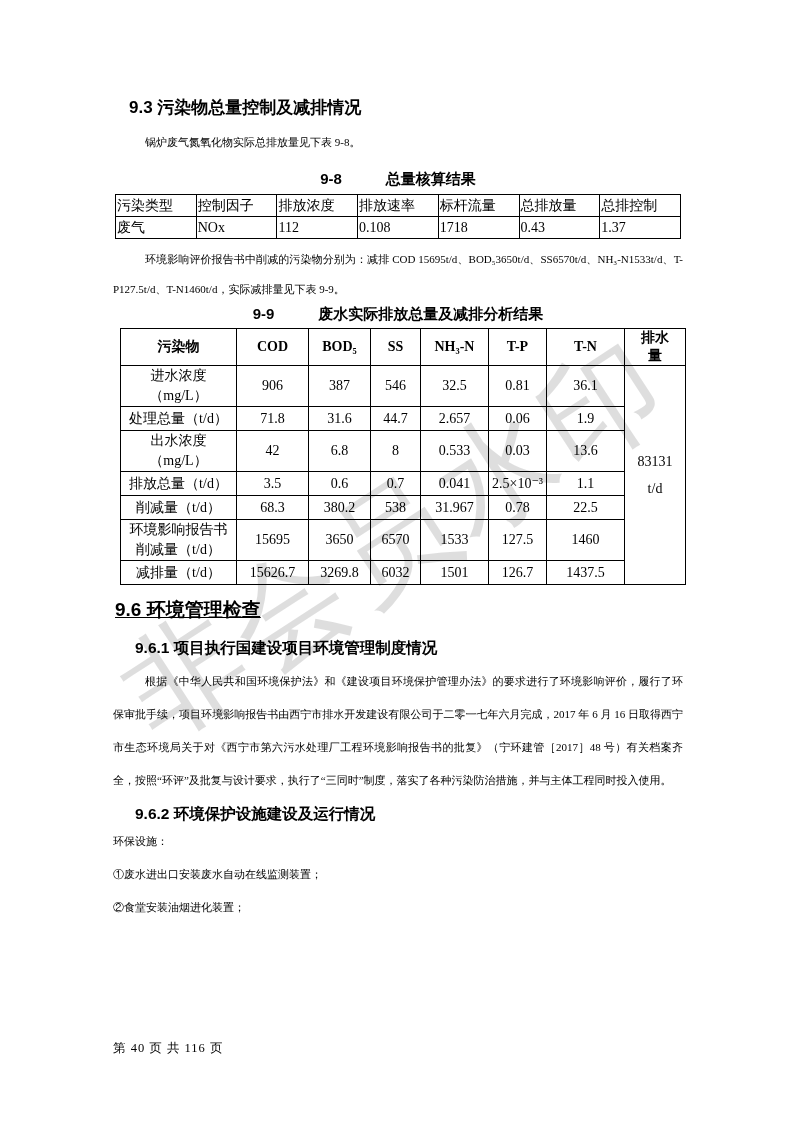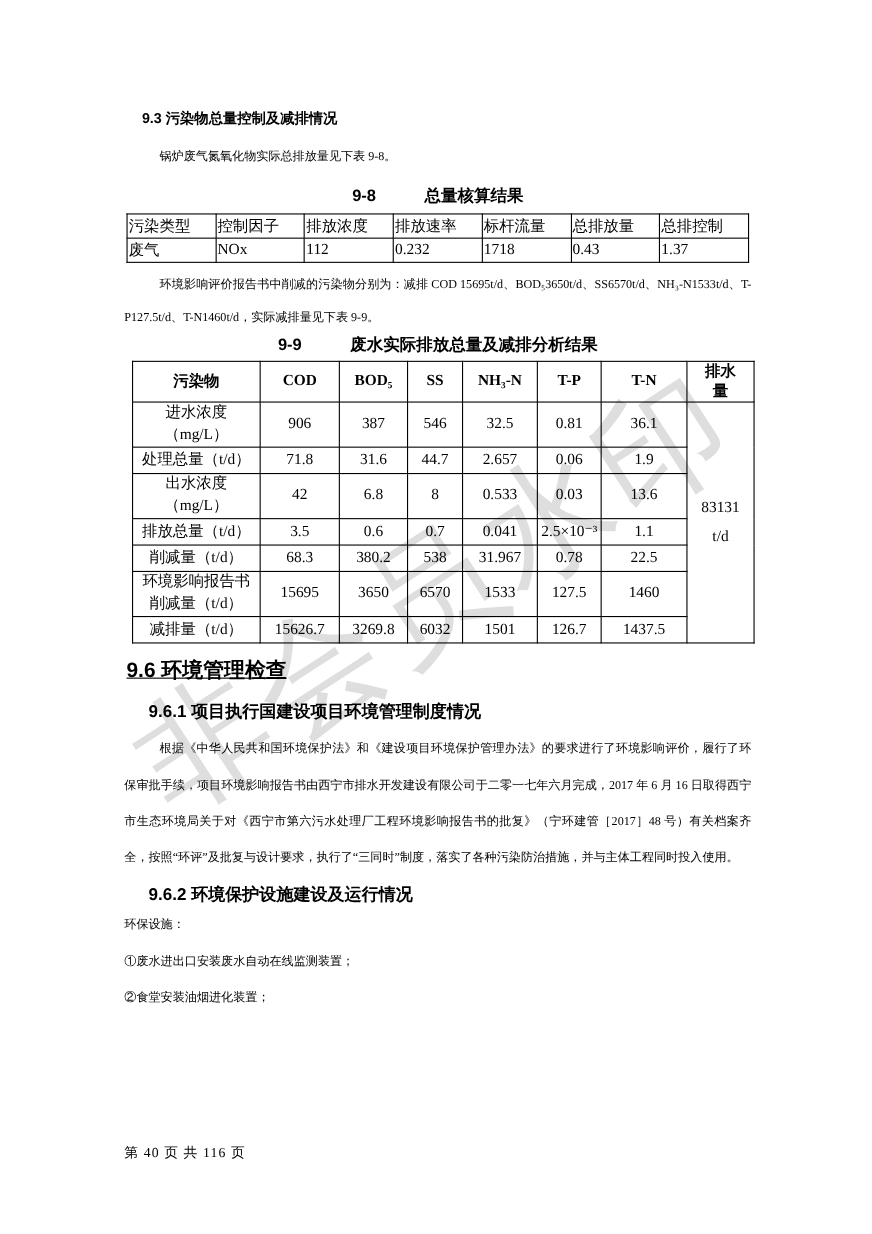--- a/index.html
+++ b/index.html
@@ -6,21 +6,21 @@
   .page {
     position:relative; width:793px; height:1122px; margin:0 auto;
     background:#ffffff; color:#000; overflow:hidden;
     font-family:"Liberation Serif","DejaVu Serif",serif;
   }
   .content { position:absolute; left:113px; top:96px; width:570px; z-index:1; }
 
   
   .h93 {
     font-family:"Liberation Sans","DejaVu Sans",sans-serif;
-    font-weight:bold; font-size:13px; line-height:24px; margin-left:16px;
+    font-weight:bold; font-size:17px; line-height:24px; margin-left:16px;
   }
   .h96 {
     font-family:"Liberation Sans","DejaVu Sans",sans-serif;
     font-weight:bold; font-size:19px; line-height:26px; margin-top:12px; margin-left:2px;text-decoration:underline;
   }
   .hsub {
     font-family:"Liberation Sans","DejaVu Sans",sans-serif;
     font-weight:bold; font-size:15.5px; line-height:22px; margin-left:22px;
   }
   .h961 { margin-top:14px; }
@@ -112,21 +112,21 @@
             <th>标杆流量</th>
             <th>总排放量</th>
             <th>总排控制</th>
           </tr>
         </thead>
       <tbody id="t8-body">
           <tr>
             <td>废气</td>
             <td>NOx</td>
             <td>112</td>
-            <td>0.232</td>
+            <td>0.108</td>
             <td>1718</td>
             <td>0.43</td>
             <td>1.37</td>
           </tr>
         </tbody>
     </table>
 
     <p class="para indent p-mid">环境影响评价报告书中削减的污染物分别为：减排 COD 15695t/d、BOD₅3650t/d、SS6570t/d、NH₃-N1533t/d、T-P127.5t/d、T-N1460t/d，实际减排量见下表 9-9。</p>
 
     <div class="tbl-caption cap9">

